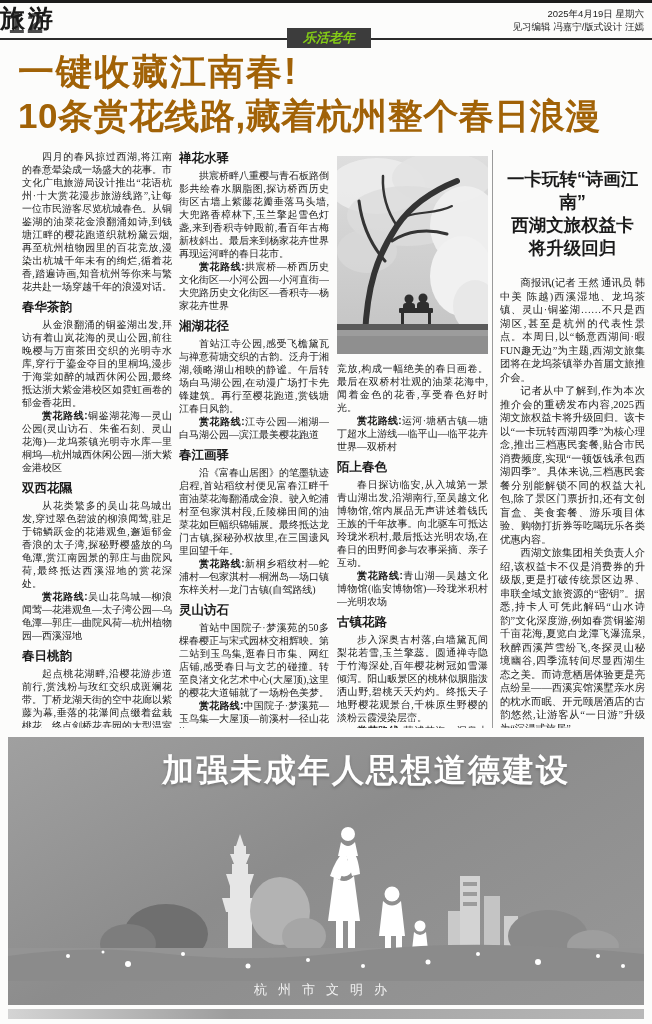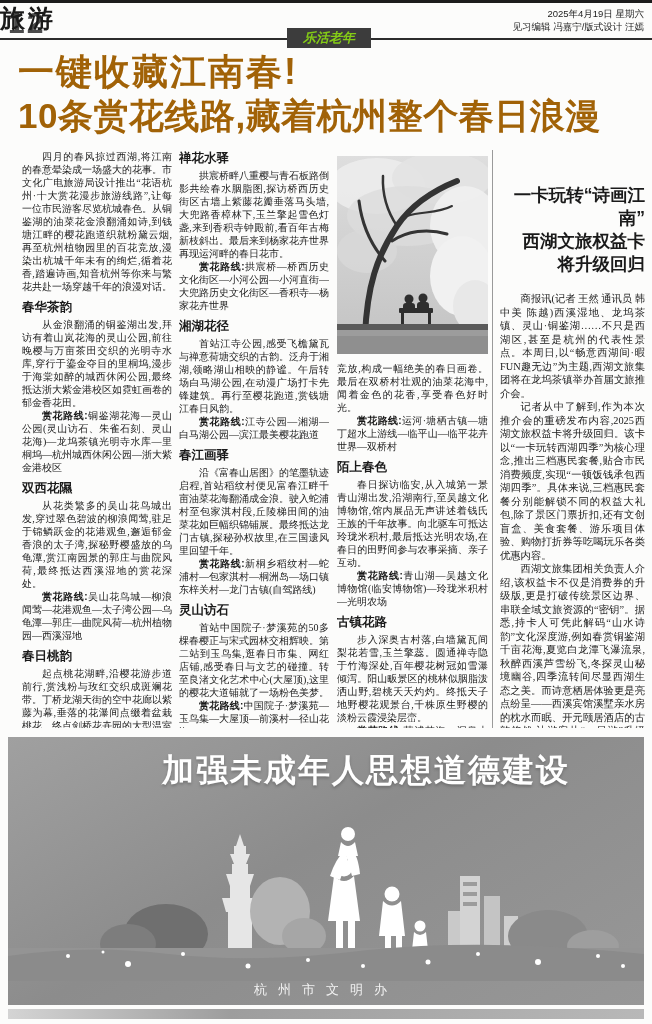--- a/index.html
+++ b/index.html
@@ -27,21 +27,21 @@
   .c3{left:337px;width:151px;}
   .c4{left:500px;width:145px;}
   .vrule{position:absolute;left:492px;top:150px;width:1px;height:578px;background:#9a9a9a;}
   .col p{margin:0;text-indent:2em;}
   .col p.cont{text-indent:0;margin-top:8px;}
   .col h3{font-family:"Liberation Sans",sans-serif;font-size:12.5px;font-weight:bold;
           margin:8px 0 4px;}
   .route .label{font-family:"Liberation Sans",sans-serif;font-weight:bold;}
   .photo{display:block;margin:6px 0 7px 0;}
   .s-title{font-family:"Liberation Sans",sans-serif;font-weight:bold;font-size:17.5px;
-           line-height:23px;margin:34px 0 16px 0;text-align:right;}
+           line-height:23px;margin:18px 0 16px 0;text-align:center;}
   .c4 p{font-size:10.3px;line-height:13.5px;}
   .banner{position:absolute;left:8px;top:737px;width:636px;height:268px;overflow:hidden;
           background:linear-gradient(150deg,#a0a0a0,#8c8c8c 45%,#979797);}
   .banner-title{position:absolute;left:0;top:12px;width:100%;text-align:center;color:#ffffff;
           font-family:"Liberation Sans",sans-serif;font-weight:900;font-size:32px;
           letter-spacing:2px;text-shadow:0 2px 3px rgba(0,0,0,0.22);padding-left:40px;}
   .banner-art{position:absolute;left:0;bottom:24px;}
   .banner-org{position:absolute;left:0;bottom:6px;width:100%;text-align:center;color:#f2f2f2;
           font-family:"Liberation Sans",sans-serif;font-size:13px;letter-spacing:11px;}
   .bottombar{position:absolute;left:8px;top:1009px;width:636px;height:10px;

